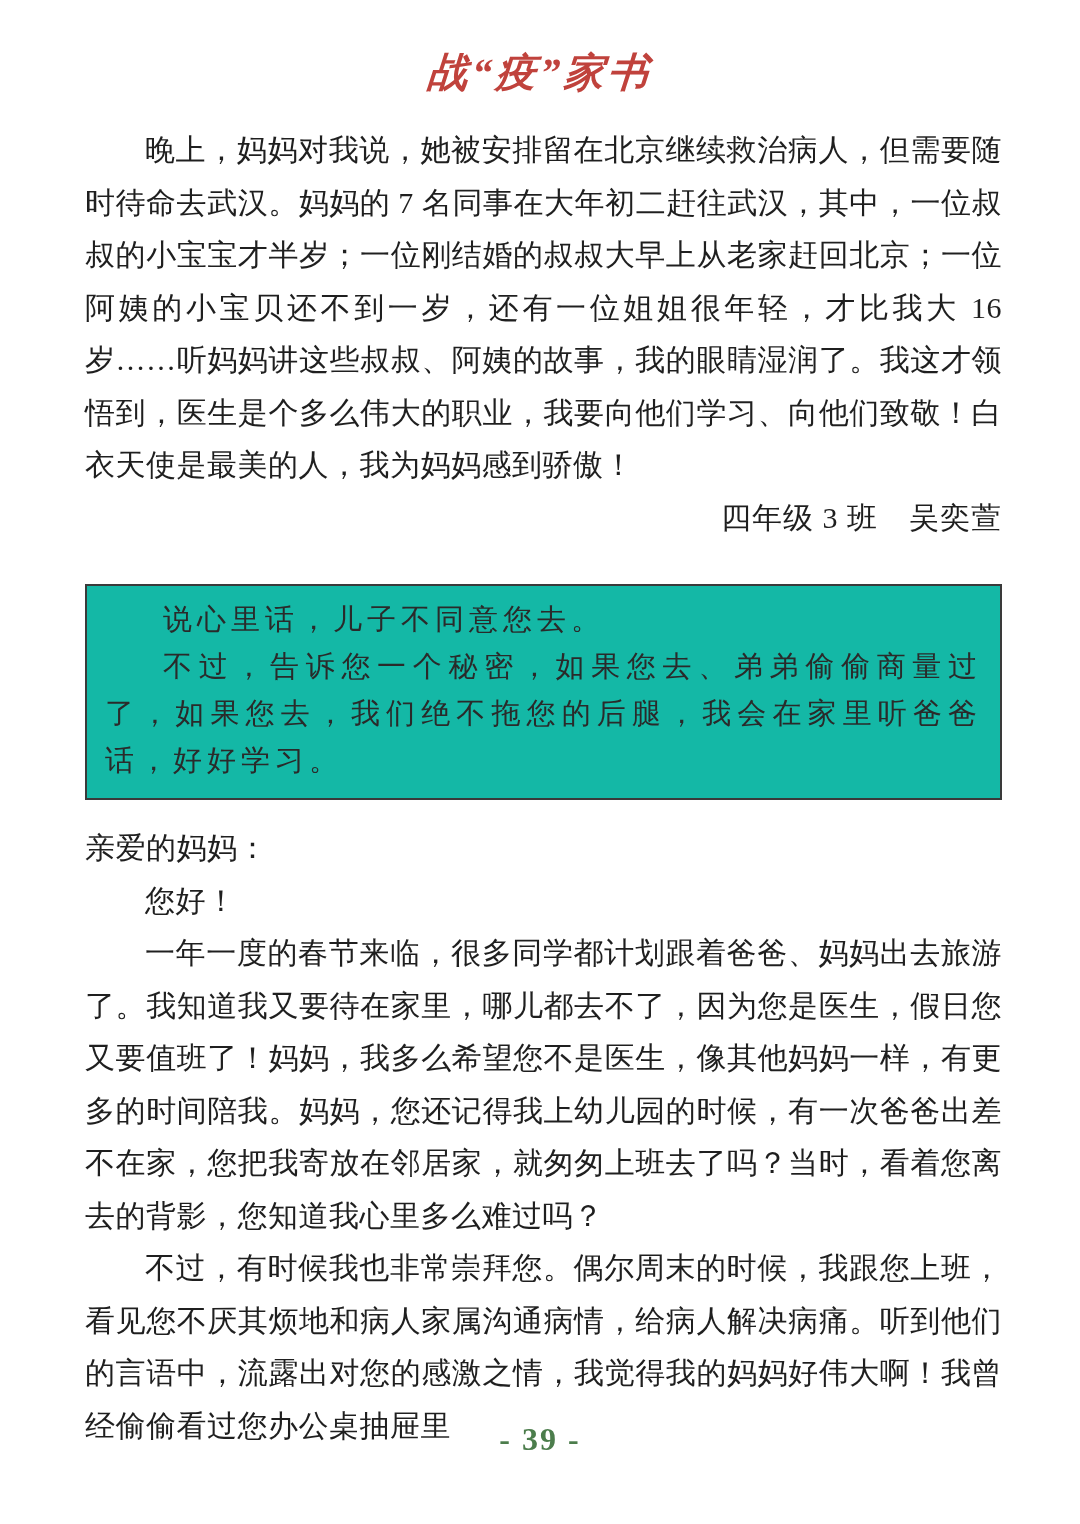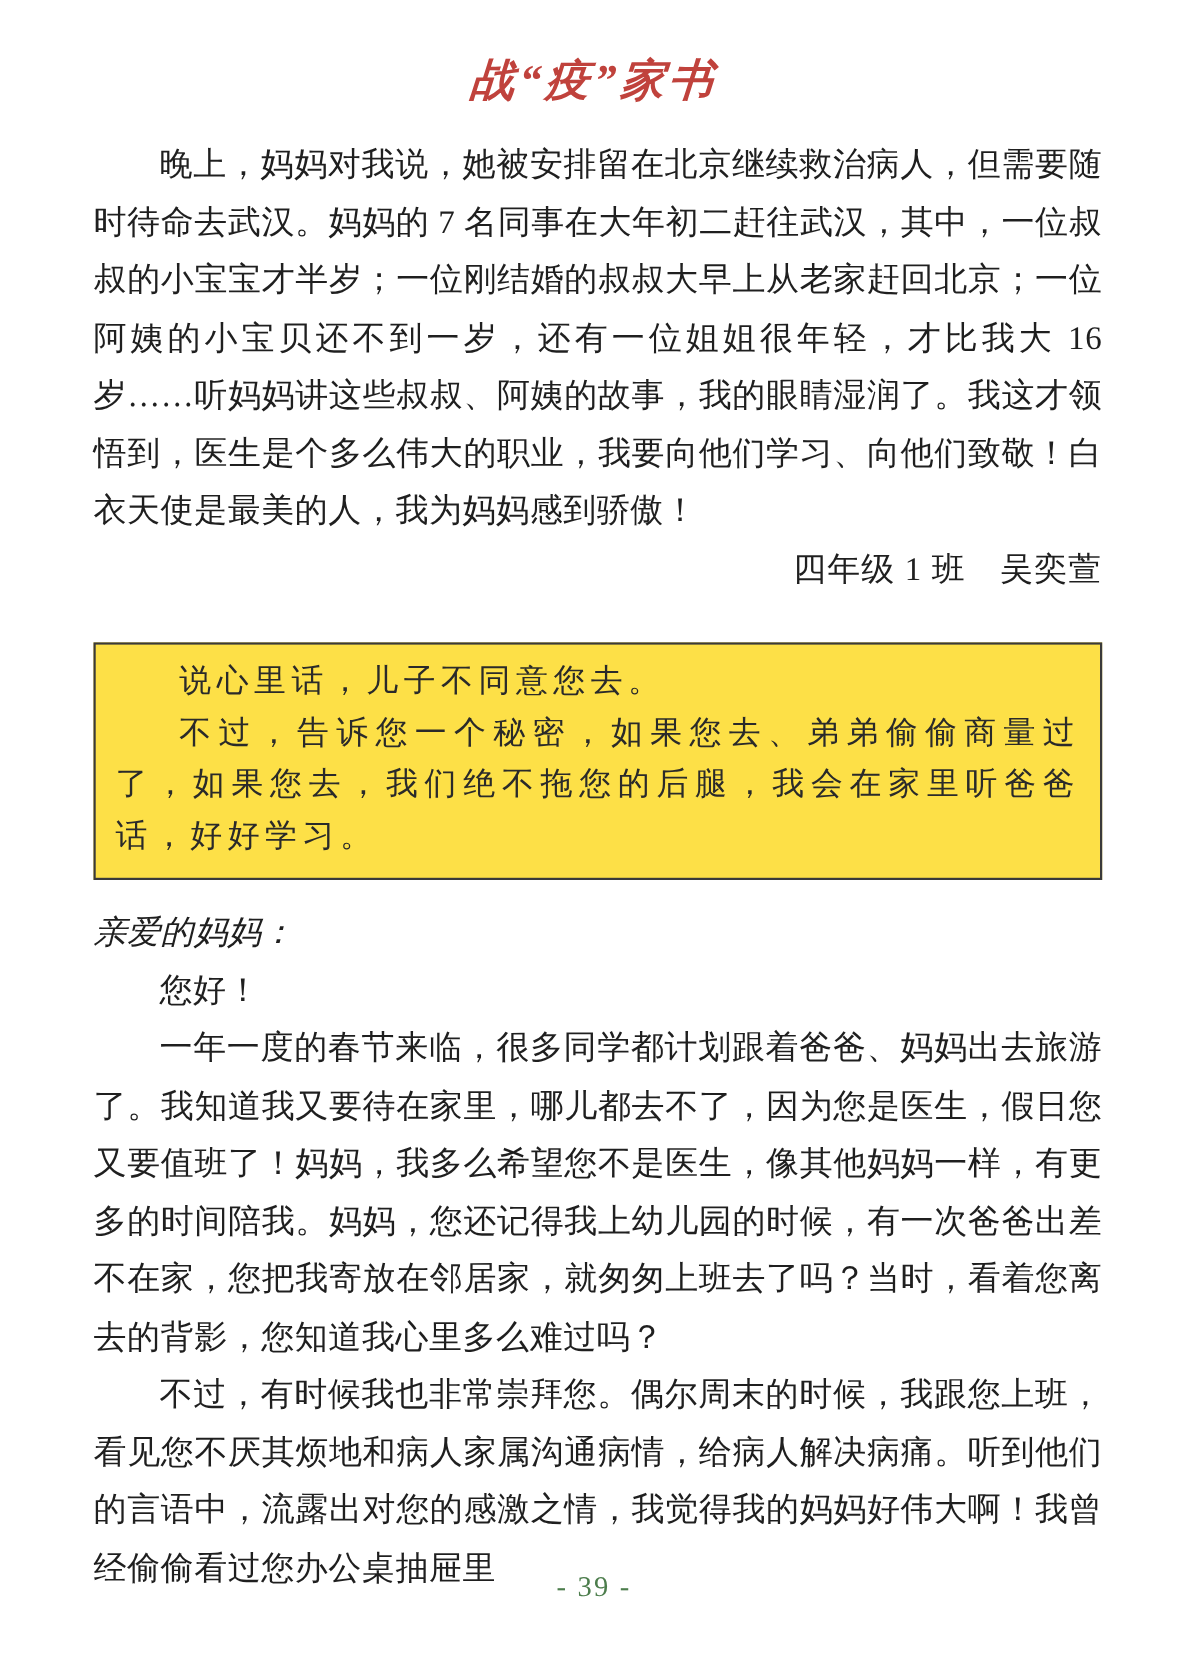--- a/index.html
+++ b/index.html
@@ -56,64 +56,64 @@
     font-size: 30px;
     line-height: 52.5px;
     text-align: right;
     letter-spacing: 1px;
   }
   
   .quote-box {
     margin-top: 40px;
     border: 2px solid #3a3a3a;
     padding: 10px 18px 14px 18px;
-    background: #fde047;
+    background: #14b8a6;
   }
   .quote-line {
     margin: 0;
     font-size: 29px;
     line-height: 47px;
     letter-spacing: 5px;
     text-align: justify;
     text-indent: 2em;
     color: #2a2a2a;
     font-family: "Liberation Serif", "DejaVu Serif", serif;
   }
   
-  .letter2-start { margin-top: 22px; font-style: italic; }
+  .letter2-start { margin-top: 22px; }
   
   .page-footer {
     position: absolute;
     left: 0;
     bottom: 66px;
     width: 100%;
     text-align: center;
   }
   .page-number {
-    font-size: 26px;
-    font-weight: normal;
+    font-size: 32px;
+    font-weight: bold;
     letter-spacing: 2px;
     color: #4c7d4c;
   }
 </style>
 </head>
 <body>
 
 <div class="page">
 
   <header class="page-header">
     <div class="brand-logo">战“疫”家书</div>
   </header>
 
   <main class="content">
 
 
     <p class="para indent">晚上，妈妈对我说，她被安排留在北京继续救治病人，但需要随时待命去武汉。妈妈的 7 名同事在大年初二赶往武汉，其中，一位叔叔的小宝宝才半岁；一位刚结婚的叔叔大早上从老家赶回北京；一位阿姨的小宝贝还不到一岁，还有一位姐姐很年轻，才比我大 16 岁……听妈妈讲这些叔叔、阿姨的故事，我的眼睛湿润了。我这才领悟到，医生是个多么伟大的职业，我要向他们学习、向他们致敬！白衣天使是最美的人，我为妈妈感到骄傲！</p>
 
-    <p class="signature">四年级 1 班　吴奕萱</p>
+    <p class="signature">四年级 3 班　吴奕萱</p>
 
     <div class="quote-box">
       <p class="quote-line">说心里话，儿子不同意您去。</p>
       <p class="quote-line">不过，告诉您一个秘密，如果您去、弟弟偷偷商量过了，如果您去，我们绝不拖您的后腿，我会在家里听爸爸话，好好学习。</p>
     </div>
 
     <p class="para no-indent letter2-start">亲爱的妈妈：</p>
 
     <p class="para indent">您好！</p>
 

